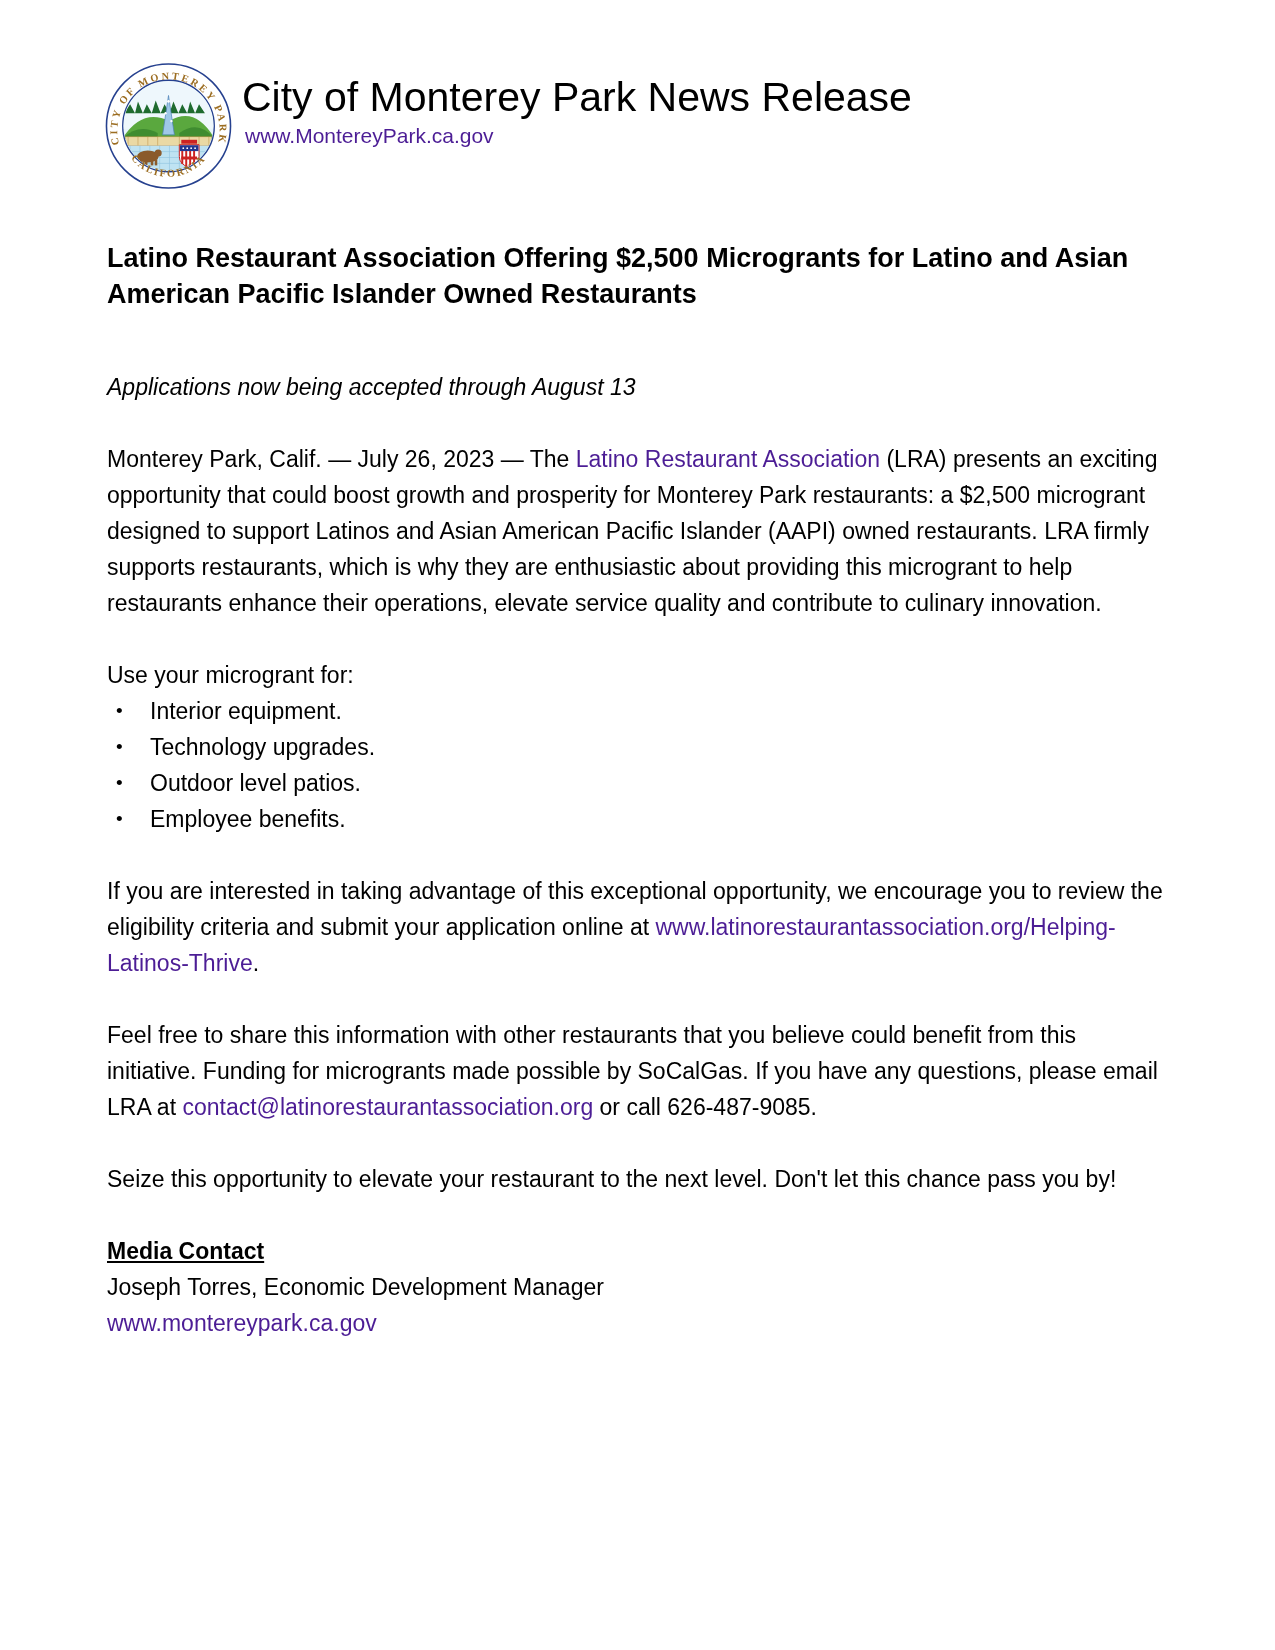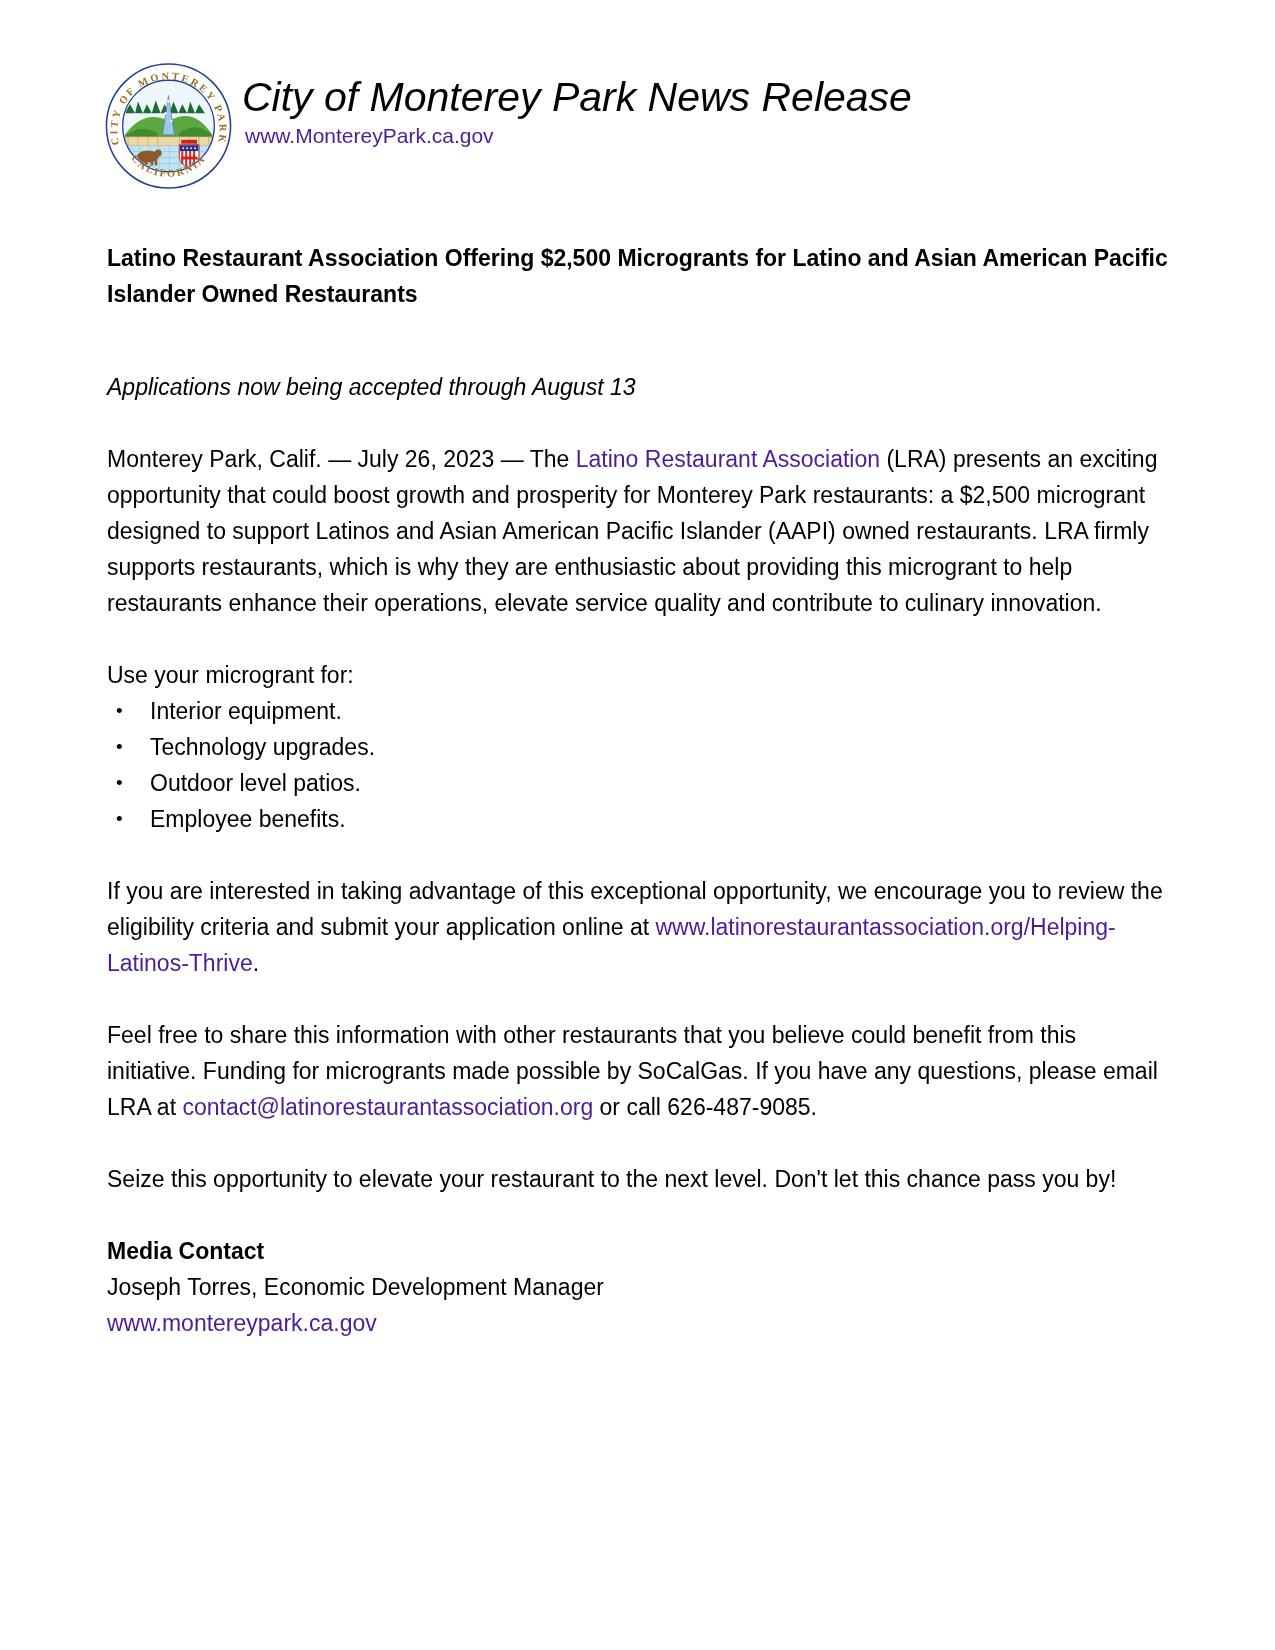--- a/index.html
+++ b/index.html
@@ -19,40 +19,39 @@
   }
   .seal { width: 131px; height: 128px; flex: 0 0 auto; }
   .header-text { margin-left: 8px; margin-top: 12px; }
   .page-title {
     margin: 0;
     font-size: 41px;
     font-weight: 400;
     letter-spacing: 0px;
     color: #000000;
     white-space: nowrap;
-    font-style: italic;
   }
   .link { color: #4c1d95; text-decoration: none; cursor: pointer; }
   .site-link {
     display: inline-block;
     margin-top: 3px;
     margin-left: 3px;
     font-size: 21px;
   }
   .content {
     margin-left: 107px;
     width: 1062px;
     padding-top: 240px;
     font-size: 23px;
     line-height: 36px;
   }
   .content p { margin: 36px 0; }
   .headline {
     margin: 0;
-    font-size: 23px;
+    font-size: 27px;
     font-weight: bold;
     line-height: 36px;
   }
   .subheadline {
     font-style: italic;
     margin-top: 57px !important;
     margin-bottom: 36px !important;
   }
   .uses-intro { margin-bottom: 0 !important; }
   ul.uses {
@@ -63,21 +62,21 @@
     position: relative;
     padding-left: 43px;
     line-height: 36px;
   }
   ul.uses .bullet {
     position: absolute;
     left: 9px; top: 0;
     font-size: 19px;
   }
   .contact-block p { margin: 0; }
-  .bold { font-weight: bold; }
+  .bold { font-weight: bold; text-decoration: underline; }
   .seal-arc-text {
     font-family: "Liberation Serif", serif;
     font-weight: bold;
     fill: #9c6d21;
   }
 </style>
 </head>
 <body>
 
 <div class="header">

